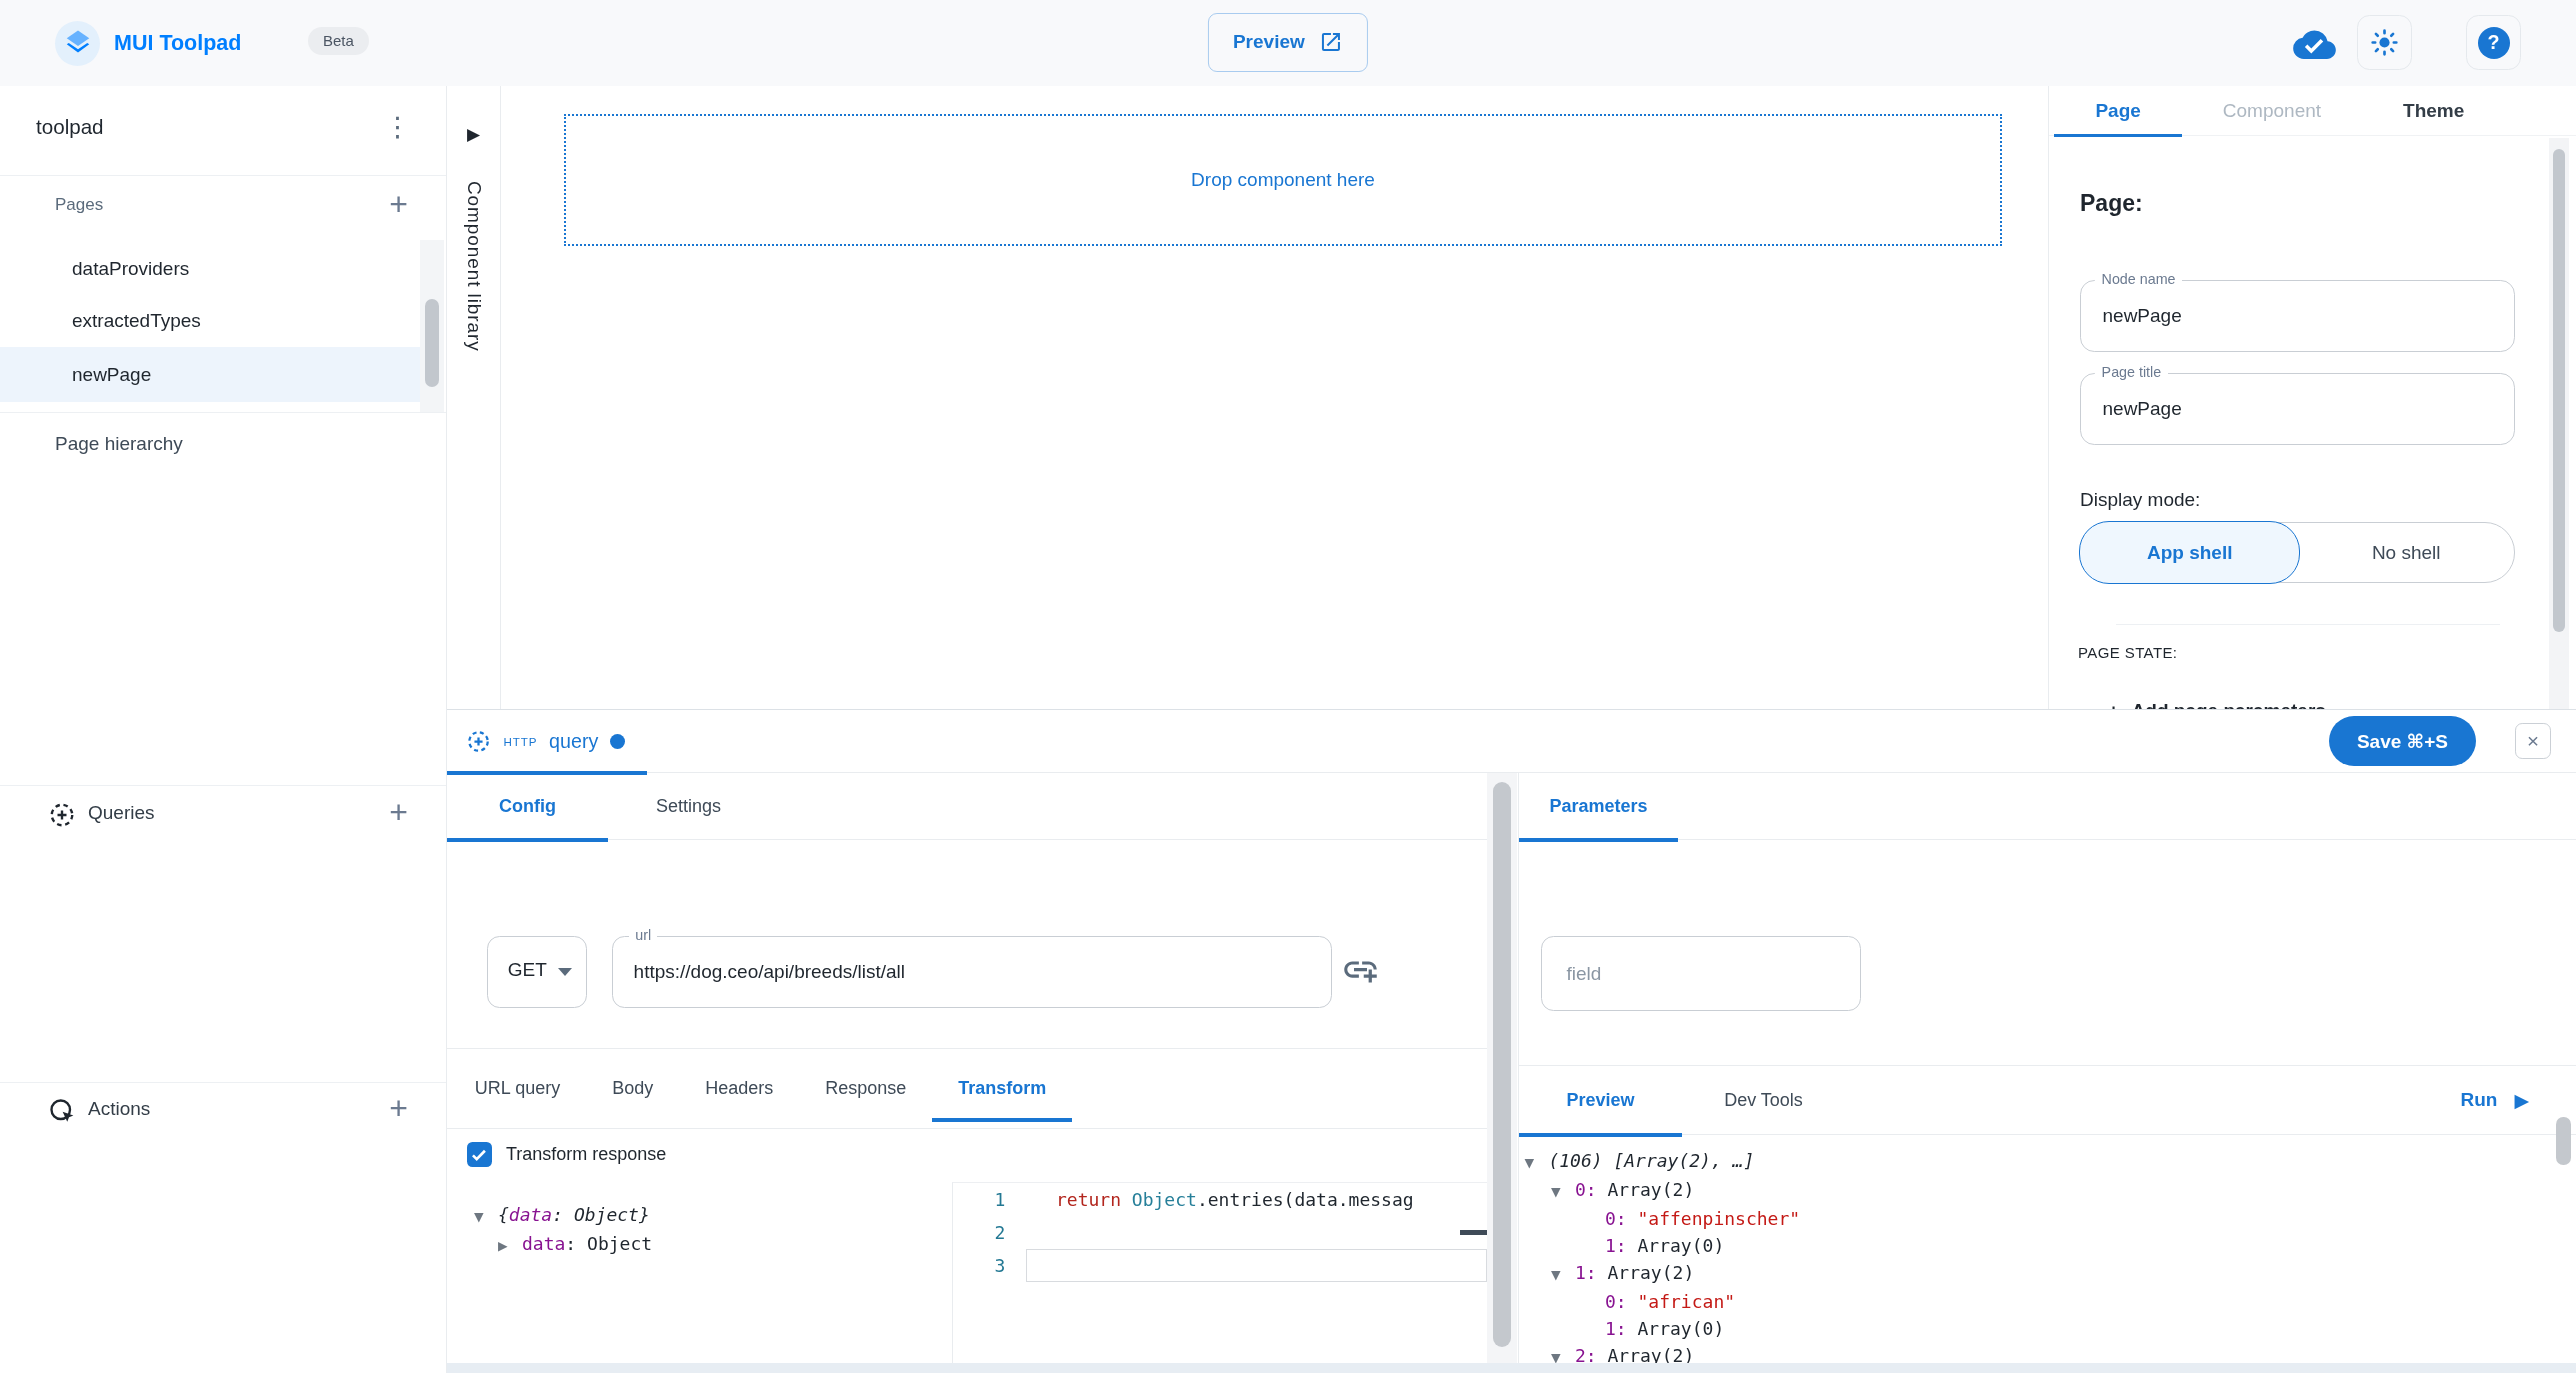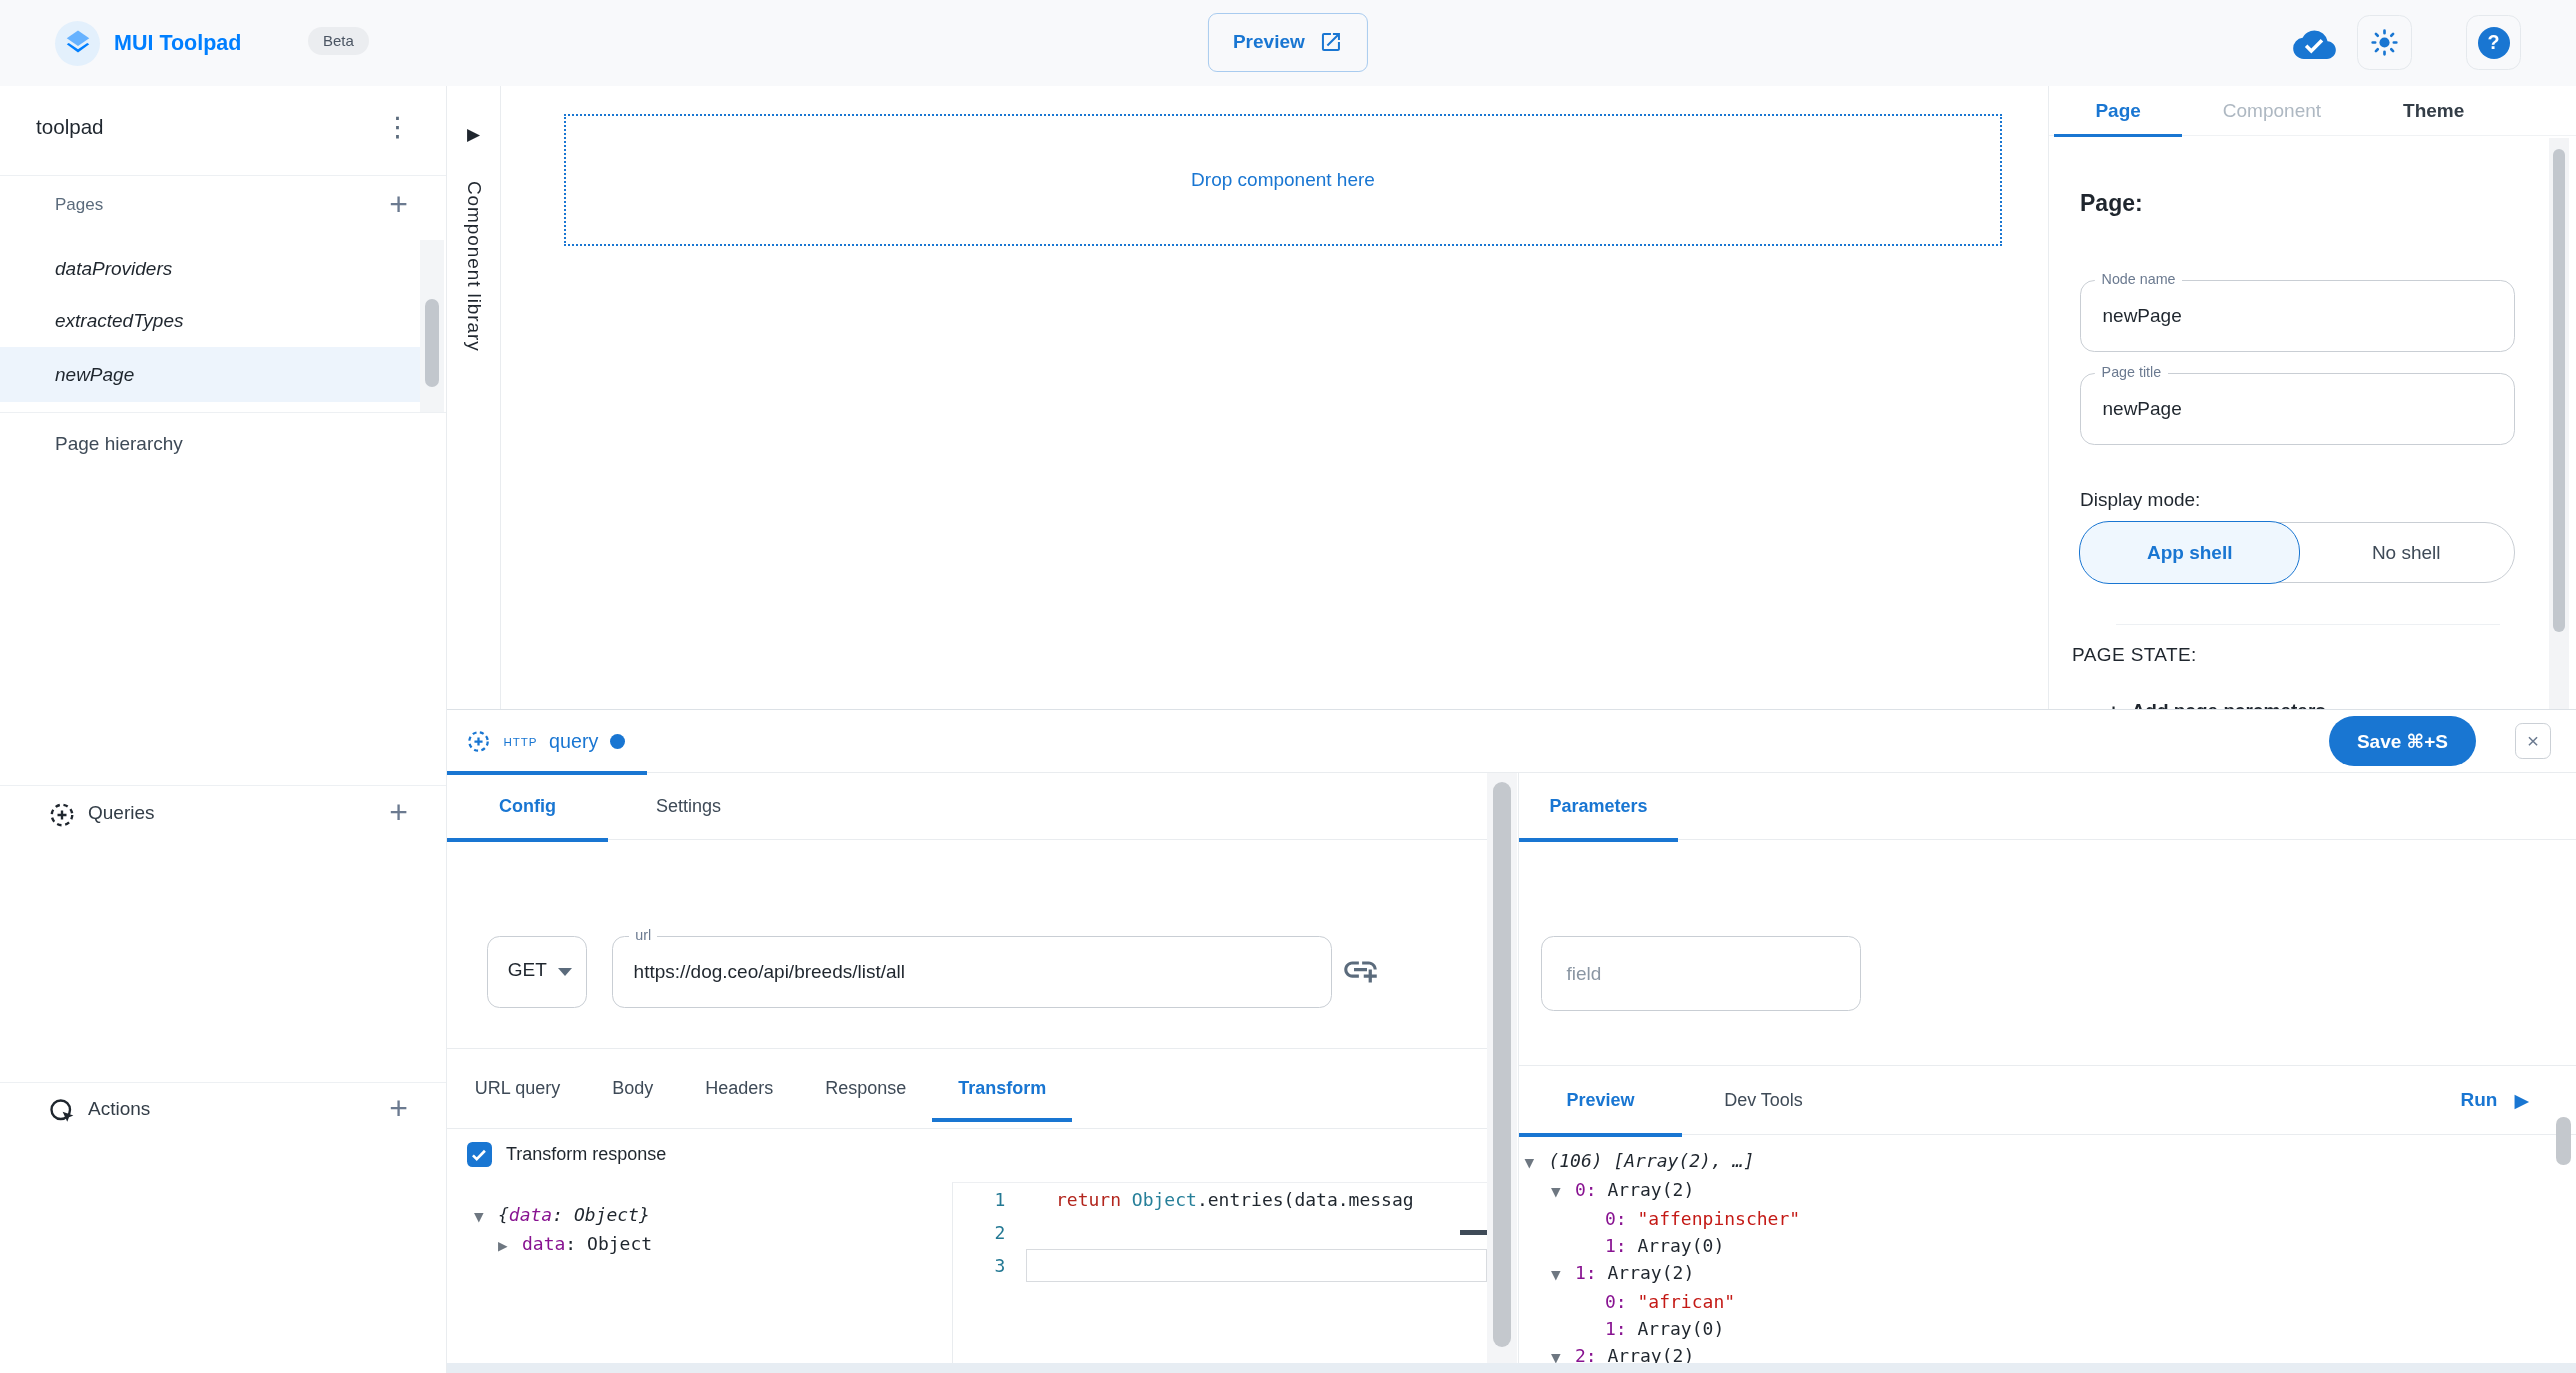--- a/index.html
+++ b/index.html
@@ -21,21 +21,21 @@
 
   
   #sidebar { position:absolute; left:0; top:86px; width:447px; height:1288px; background:#fff; border-right:1.8px solid #E9ECEF; }
   .sb-divider { position:absolute; left:0; right:0; height:0; border-top:1.8px solid #EDF0F3; }
   #project-title { position:absolute; left:36px; top:29px; font-size:20.6px; color:#1F262E; }
   #project-menu-btn { position:absolute; left:376px; top:19.7px; width:43px; height:43px; display:flex; align-items:center; justify-content:center; font-size:27px; color:#5B6B7C; cursor:pointer; }
   #pages-label { position:absolute; left:55px; top:109px; font-size:17px; color:#5B6B7C; }
   .add-btn { position:absolute; width:43px; height:43px; display:flex; align-items:center; justify-content:center; font-size:32px; font-weight:300; color:#6B7A90; cursor:pointer; }
   #pages-add { left:377px; top:97px; }
   #pages-list { position:absolute; left:0; top:157px; width:420px; }
-  .page-item { height:52px; display:flex; align-items:center; padding-left:55px; font-size:19px; color:#1F262E; cursor:pointer;font-style:italic; }
+  .page-item { height:52px; display:flex; align-items:center; padding-left:72px; font-size:19px; color:#1F262E; cursor:pointer; }
   .page-item.selected { background:#EDF4FC; height:55px; }
   #pages-scroll-track { position:absolute; left:420px; top:154px; width:24px; height:172px; background:#F3F5F7; }
   #pages-scroll-thumb { position:absolute; left:5.4px; top:59px; width:13.4px; height:88px; background:#C2C7CD; border-radius:7.2px; }
   #page-hierarchy-label { position:absolute; left:55px; top:347px; font-size:19px; color:#3E4A57; }
   .sb-section-row { position:absolute; left:0; width:447px; height:57px; }
   .sb-section-row .sec-icon { position:absolute; left:47px; top:5.4px; color:#1F262E; }
   .sb-section-row .sec-label { position:absolute; left:88px; top:7.2px; font-size:19px; color:#333D47; }
   .sb-section-row .add-btn { left:377px; top:-3.6px; }
 
   
@@ -59,21 +59,21 @@
   .mui-field { position:absolute; left:31px; width:435px; height:72px; border:1.8px solid #C9CED4; border-radius:14.3px; background:#fff; }
   .mui-field .fld-label { position:absolute; left:14.3px; top:-9.8px; padding:0 6.3px; background:#fff; font-size:14.3px; color:#6B7A90; }
   .mui-field input { position:absolute; left:0; top:0; width:100%; height:100%; border:none; outline:none; background:transparent; padding-left:21.5px; font-size:19px; color:#1F262E; font-family:inherit; }
   #node-name-field { top:194px; }
   #page-title-field { top:287px; }
   #display-mode-label { position:absolute; left:31px; top:403px; font-size:19px; color:#1F262E; }
   #display-toggle { position:absolute; left:31px; top:436px; width:435px; height:61px; border:1.8px solid #C9CED4; border-radius:30px; display:flex; }
   .toggle-seg { flex:1; display:flex; align-items:center; justify-content:center; font-size:19px; color:#3E4A57; cursor:pointer; }
   .toggle-seg.selected { margin:-1.8px; border:1.8px solid #1976d2; border-radius:30px; background:#EFF7FE; color:#1976d2; font-weight:600; flex:none; width:221px; }
   #insp-divider { position:absolute; left:67px; right:76px; top:538px; border-top:1.8px solid #EDF0F3; }
-  #page-state-label { position:absolute; left:23px; top:558px; font-size:19px; font-weight:500; letter-spacing:0.4px; color:#1F262E; }
+  #page-state-label { position:absolute; left:29px; top:558px; font-size:15px; font-weight:500; letter-spacing:0.4px; color:#1F262E; }
   #add-params { position:absolute; left:59px; top:614px; font-size:19px; font-weight:600; color:#1F262E; display:flex; gap:12.5px; cursor:pointer; }
   #insp-scroll-track { position:absolute; right:7.2px; top:52px; bottom:0; width:19.7px; background:#F3F4F6; }
   #insp-scroll-thumb { position:absolute; left:3.6px; top:10.7px; width:12.5px; height:483px; background:#C2C7CD; border-radius:6.3px; }
 
   
   #query-panel { position:absolute; left:447px; top:709px; width:2129px; height:665px; background:#fff; border-top:1.8px solid #DCE1E6; }
   #qp-header { position:absolute; left:0; top:0; right:0; height:63px; border-bottom:1.8px solid #E9ECEF; }
   #query-tab { position:absolute; left:0; top:0; width:200px; height:63px; display:flex; align-items:center; padding-left:18px; gap:11.6px; cursor:pointer; }
   #query-tab::after { content:""; position:absolute; left:0; bottom:-1.8px; width:200px; height:3.6px; background:#1976d2; }
   #query-proto { font-size:11.6px; font-weight:400; letter-spacing:0.9px; color:#1976d2; }

